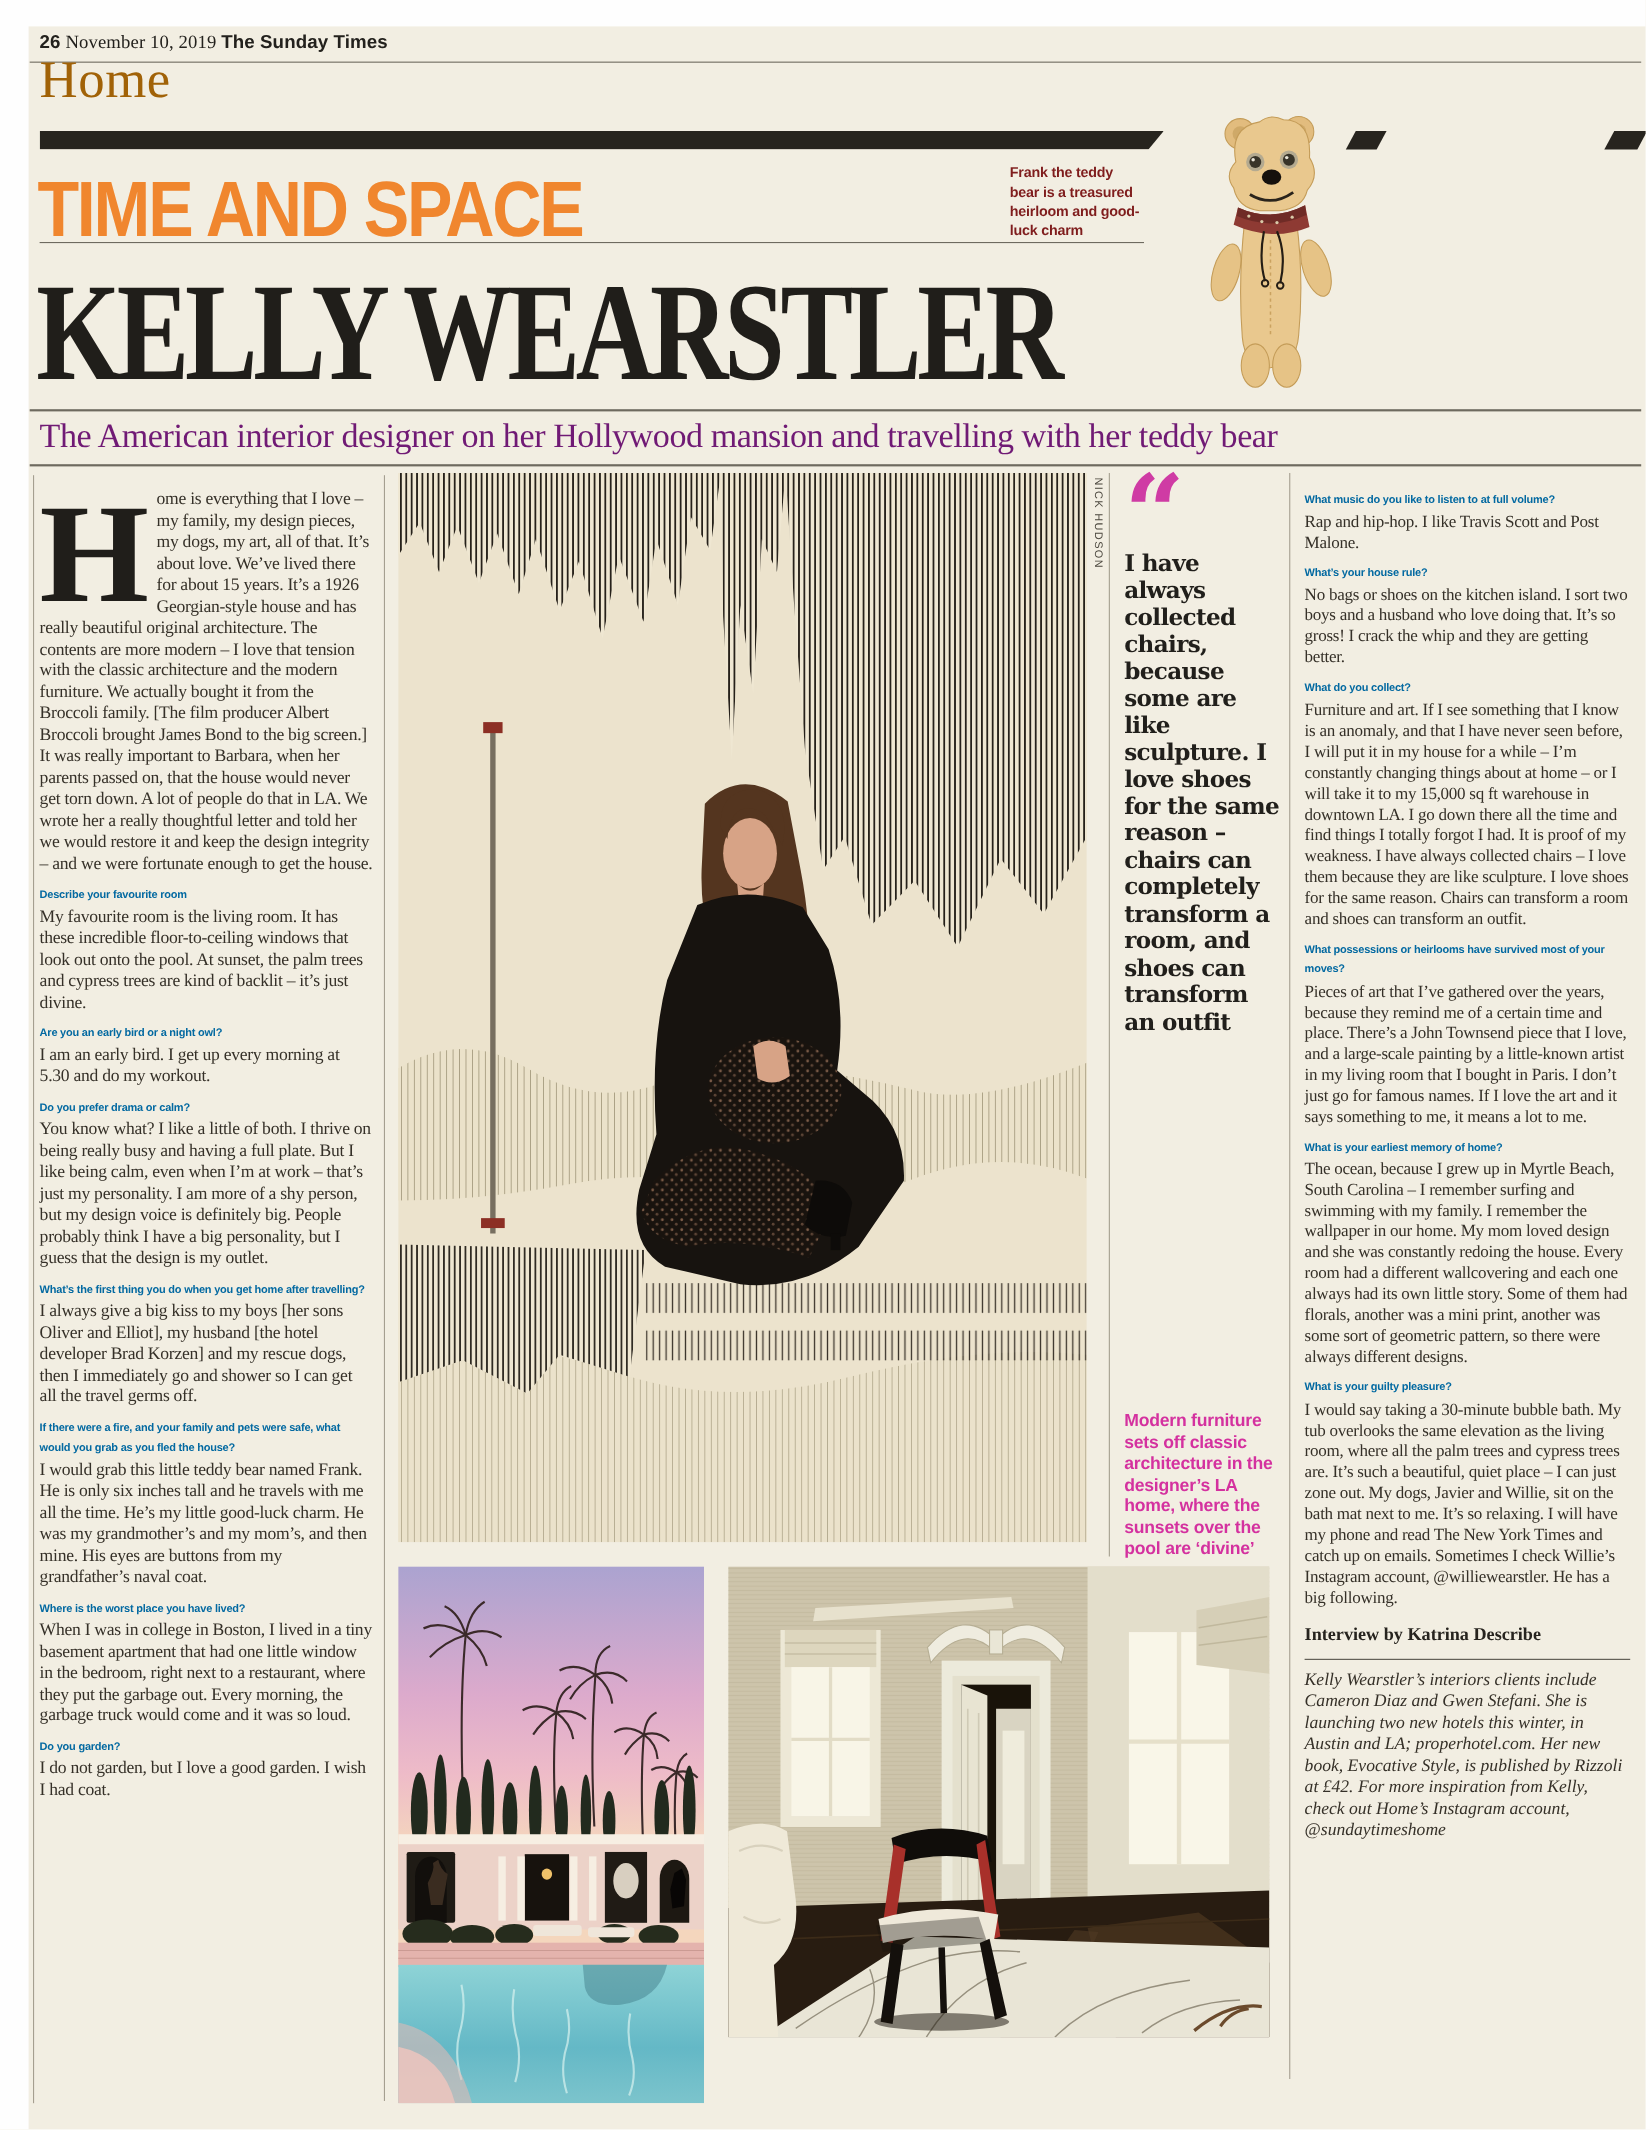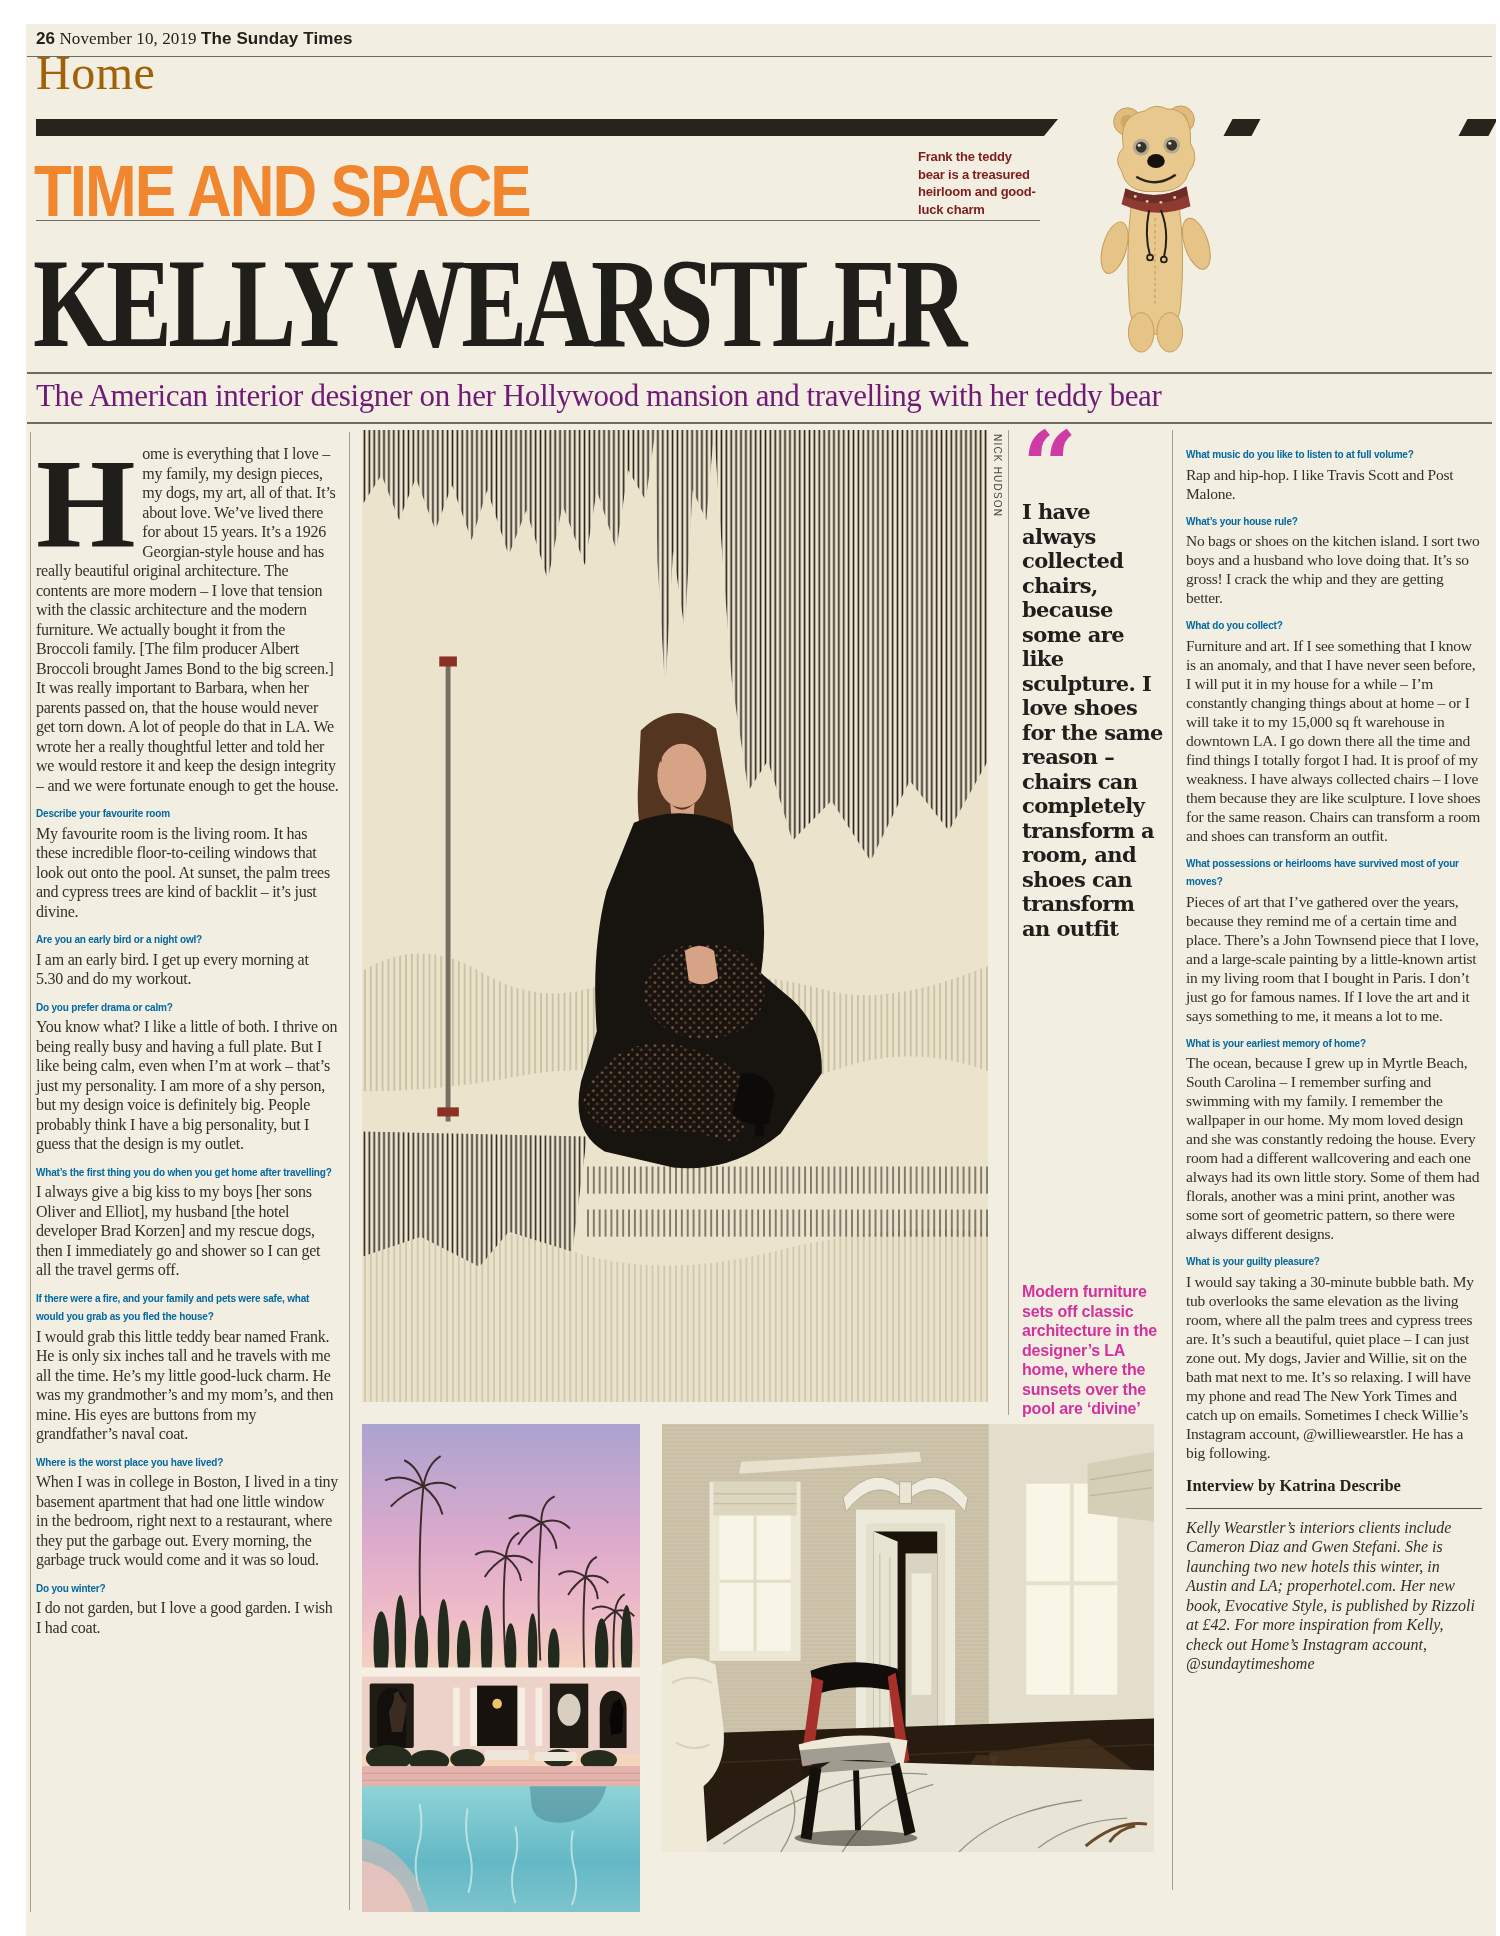--- a/index.html
+++ b/index.html
@@ -166,21 +166,21 @@
           <div class="q">If there were a fire, and your family and pets were safe, what would you grab as you fled the house?</div>
           <div class="a">I would grab this little teddy bear named Frank. He is only six inches tall and he travels with me all the time. He’s my little good-luck charm. He was my grandmother’s and my mom’s, and then mine. His eyes are buttons from my grandfather’s naval coat.</div>
         </div>
 
         <div class="qa">
           <div class="q">Where is the worst place you have lived?</div>
           <div class="a">When I was in college in Boston, I lived in a tiny basement apartment that had one little window in the bedroom, right next to a restaurant, where they put the garbage out. Every morning, the garbage truck would come and it was so loud.</div>
         </div>
 
         <div class="qa">
-          <div class="q">Do you winter?</div>
+          <div class="q">Do you garden?</div>
           <div class="a">I do not garden, but I love a good garden. I wish I had coat.</div>
         </div>
       </div>
   </div>
 
   <div class="main-photo">
     <svg viewBox="0 0 640 970" width="626" height="972" preserveAspectRatio="none">
       <defs>
         <pattern id="hd" width="5" height="12" patternUnits="userSpaceOnUse">
           <rect width="5" height="12" fill="#efe7d2"></rect>

